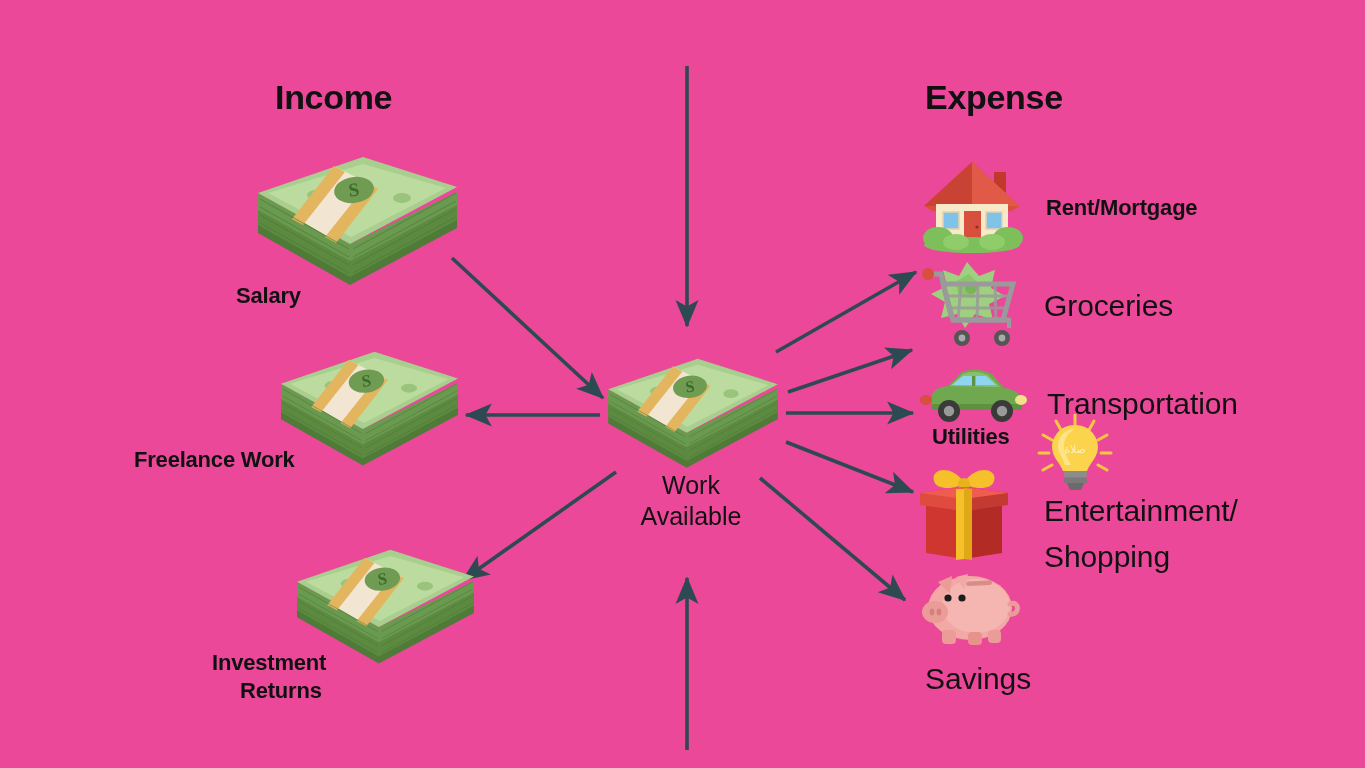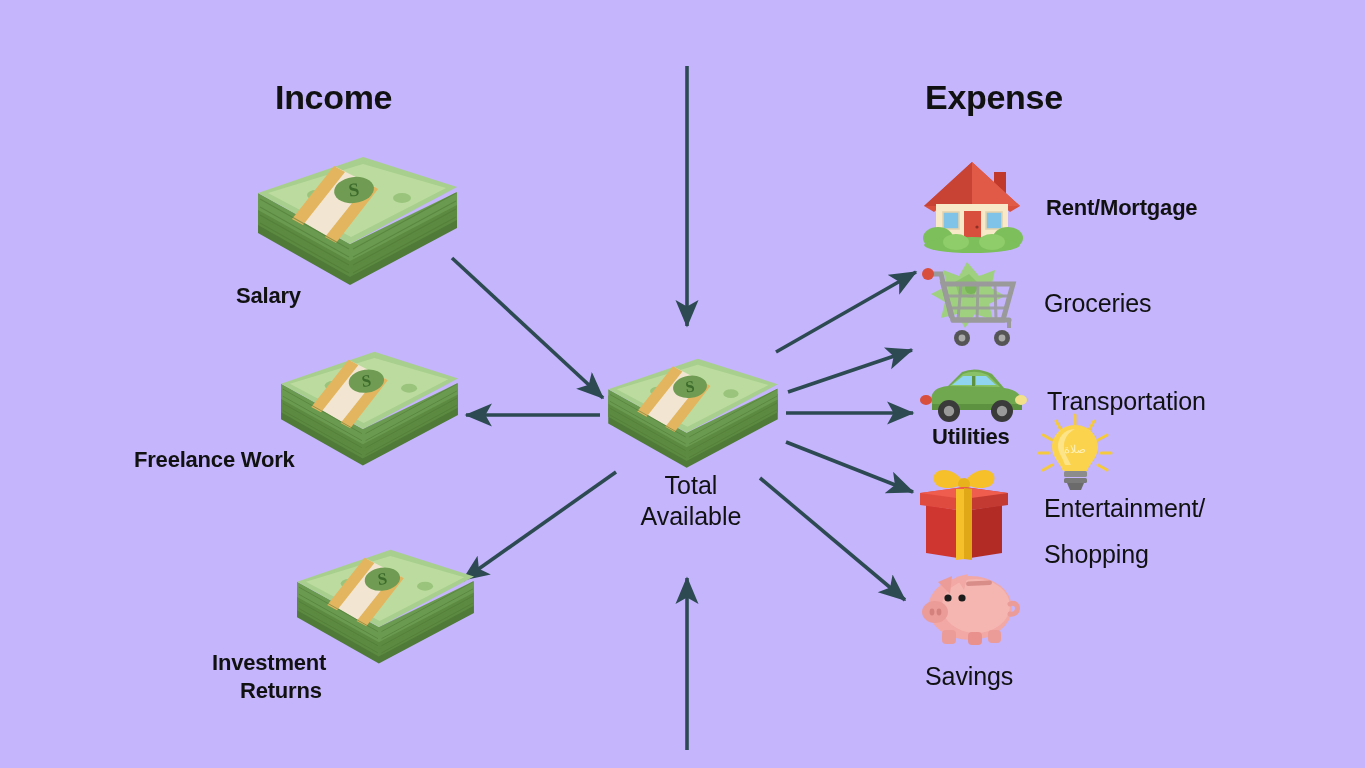--- a/index.html
+++ b/index.html
@@ -26,21 +26,21 @@
     font-size: 34px;
     font-weight: bold;
     letter-spacing: -0.3px;
   }
   .cap-bold {
     font-size: 22px;
     font-weight: bold;
     letter-spacing: -0.2px;
   }
   .cap-reg {
-    font-size: 25px;
+    font-size: 30px;
     font-weight: normal;
     letter-spacing: -0.1px;
   }
   .center-cap {
     font-size: 25px;
     font-weight: normal;
     text-align: center;
     line-height: 1.22;
   }
   svg.layer {
@@ -48,21 +48,21 @@
     left: 0; top: 0;
     width: 1365px;
     height: 768px;
     pointer-events: none;
   }
   .icon { position: absolute; }
 </style>
 </head>
 <body>
 
-<div id="canvas" style="background: #c4b5fd;">
+<div id="canvas" style="background: #ec4899;">
 
   <svg class="layer" viewBox="0 0 1365 768">
     <defs>
       <marker id="ah" markerWidth="9" markerHeight="9" refX="7.2" refY="3.2" orient="auto" markerUnits="strokeWidth">
         <path d="M0,0 L7.6,3.2 L0,6.4 L1.8,3.2 z" fill="#2d4a52"></path>
       </marker>
     </defs>
     <g stroke="#2d4a52" stroke-width="3.6" fill="none" marker-end="url(#ah)">
 
       <line x1="687" y1="66" x2="687" y2="326"></line>
@@ -213,21 +213,21 @@
         <line x1="10" y1="52" x2="99" y2="102"></line>
         <line x1="10" y1="60" x2="99" y2="110"></line>
         <line x1="10" y1="68" x2="99" y2="118"></line>
         <line x1="206" y1="38" x2="103" y2="94"></line>
         <line x1="206" y1="46" x2="103" y2="102"></line>
         <line x1="206" y1="54" x2="103" y2="110"></line>
         <line x1="206" y1="62" x2="103" y2="118"></line>
       </g>
     </svg>
   </div>
-  <div class="lbl center-cap" style="left:598px; top:470px; width:186px;">Total</div>
+  <div class="lbl center-cap" style="left:598px; top:470px; width:186px;">Work</div>
   <div class="lbl center-cap" style="left:598px; top:501px; width:186px;">Available</div>
 
   <div class="icon" style="left:916px; top:154px; width:112px; height:104px;">
     <svg viewBox="0 0 112 104" width="112" height="104">
 
       <rect x="78" y="18" width="12" height="26" fill="#c0392b"></rect>
 
       <path d="M56 8 L104 52 L94 58 L56 24 L18 58 L8 52 Z" fill="#d94f3d"></path>
       <path d="M56 8 L104 52 L56 52 Z" fill="#e05a47"></path>
       <path d="M56 8 L8 52 L56 52 Z" fill="#c94334"></path>

